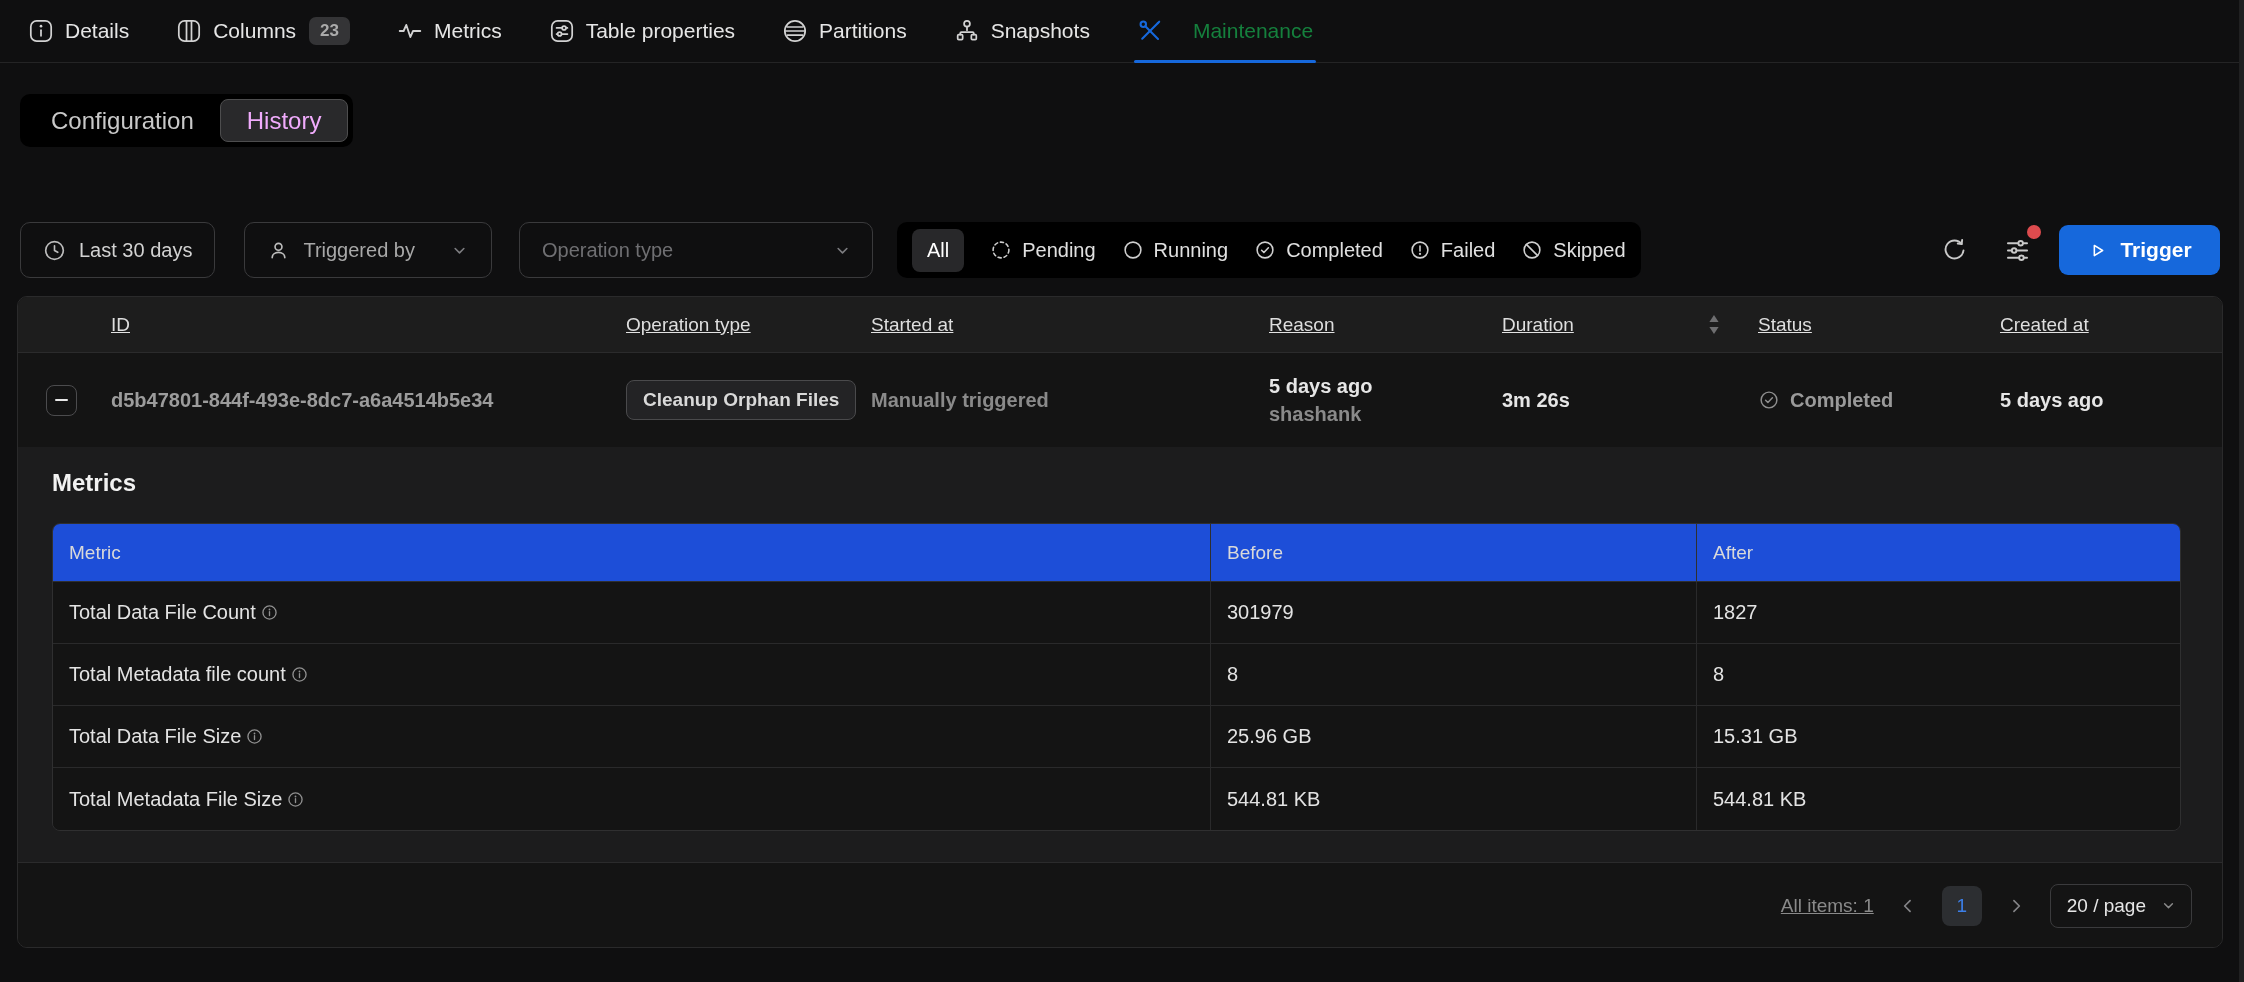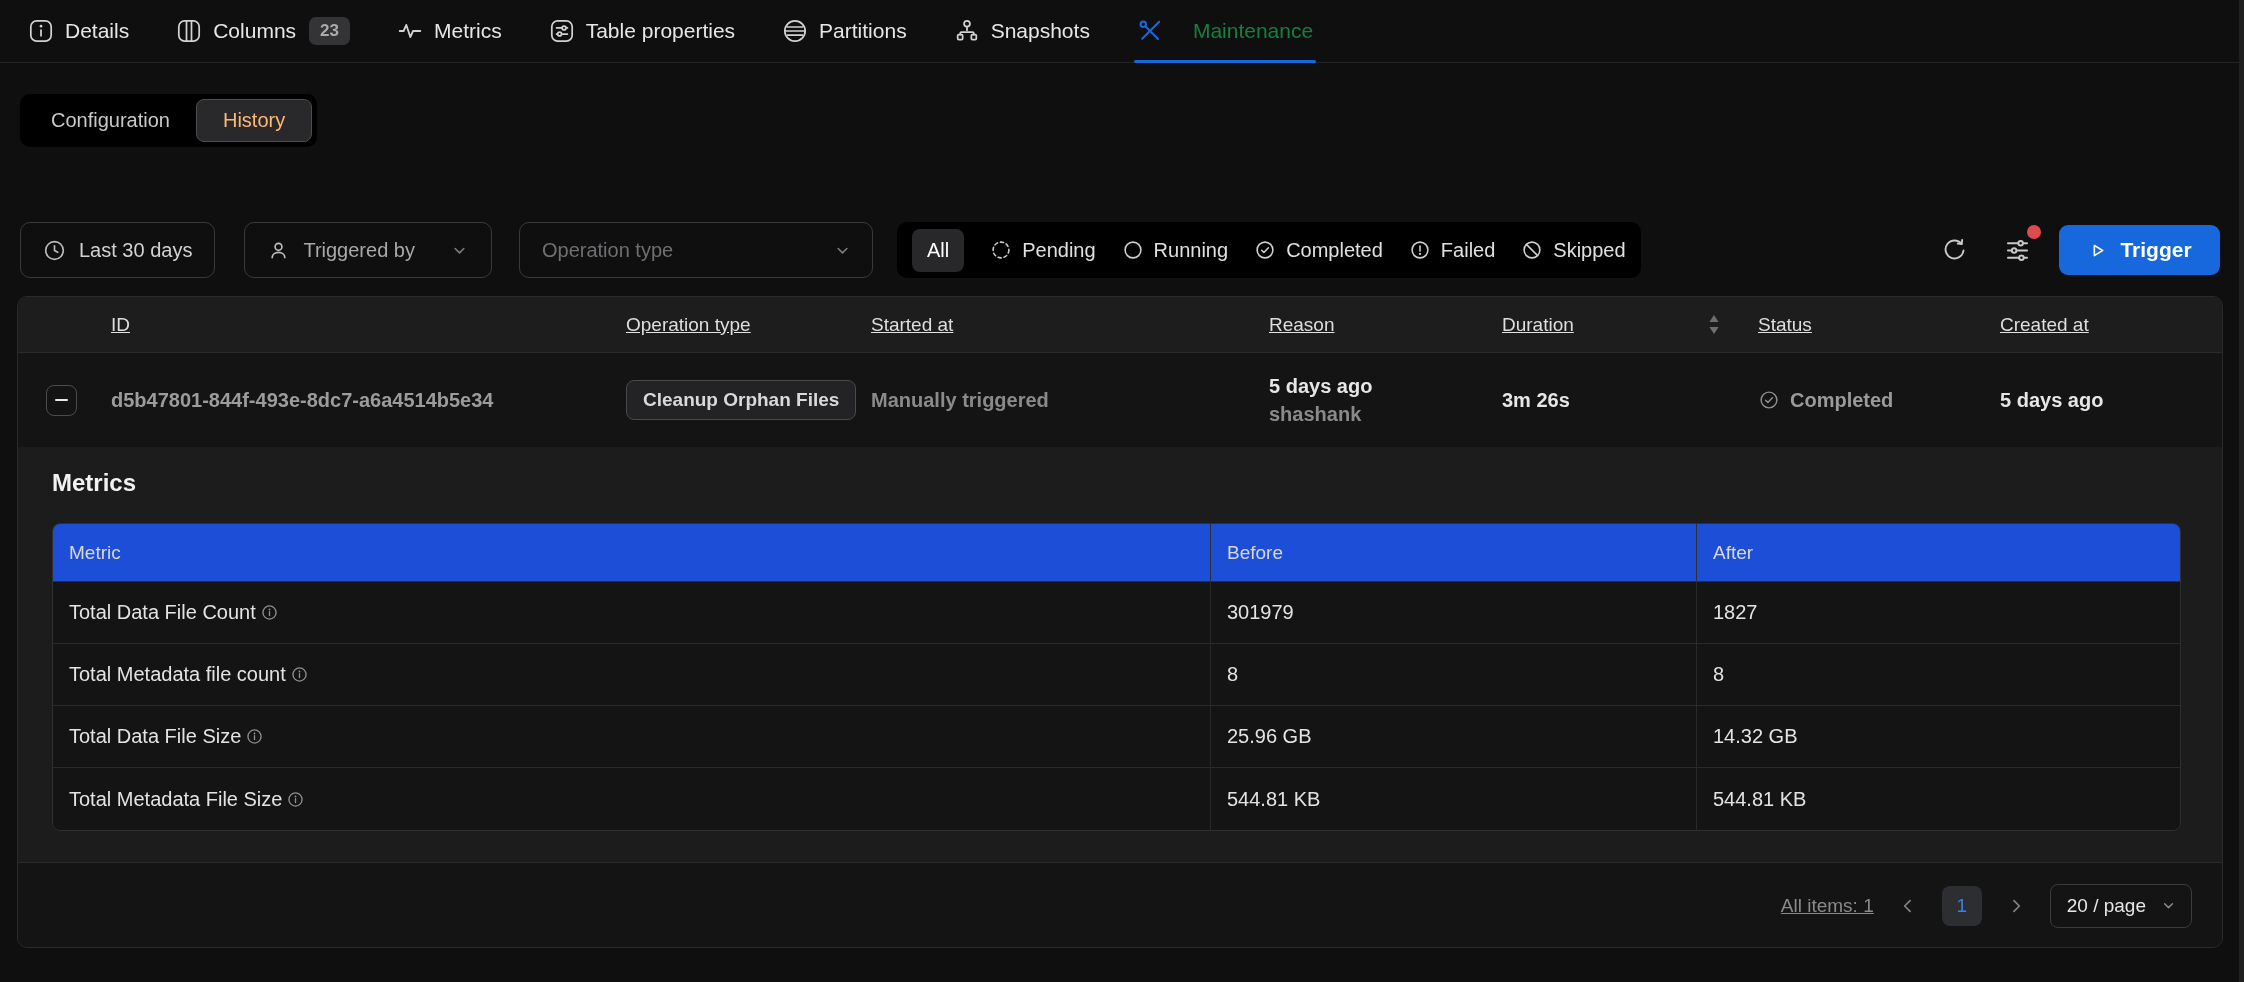--- a/index.html
+++ b/index.html
@@ -35,24 +35,24 @@
     border-radius:7px; padding:4px 11px; margin-left:2px;font-weight:bold;
   }
 
   
   .seg-toggle {
     position:absolute; top:94px; left:20px; height:53px;
     background:#000; border-radius:10px; display:inline-flex; align-items:center; padding:5px;
   }
   .seg {
     height:43px; display:flex; align-items:center; padding:0 26px;
-    font-size:20px; color:#c9c9c9; border-radius:8px; cursor:pointer;
+    font-size:24px; color:#c9c9c9; border-radius:8px; cursor:pointer;
   }
   .seg.selected {
-    background:#29292b; border:1px solid #4d4d4e; color:#fdba74;
+    background:#29292b; border:1px solid #4d4d4e; color:#f0abfc;
   }
 
   
   .filter-row {
     position:absolute; top:222px; left:20px; right:24px; height:56px;
     display:flex; align-items:center;
   }
   .chip {
     height:56px; border:1px solid #3a3a3c; border-radius:10px;
     display:flex; align-items:center; gap:13px; padding:0 22px;
@@ -470,21 +470,21 @@
           <span>Total Data File Size</span>
           <span class="info-ic">
             <svg width="19" height="19" viewBox="0 0 24 24" fill="none" stroke="currentColor" stroke-width="1.7" stroke-linecap="round">
                 <circle cx="12" cy="12" r="8.3"></circle>
                 <line x1="12" y1="11" x2="12" y2="15.8"></line>
                 <line x1="12" y1="8.2" x2="12" y2="8.3" stroke-width="2.3"></line>
               </svg>
           </span>
         </div>
         <div>25.96 GB</div>
-        <div>14.32 GB</div>
+        <div>15.31 GB</div>
       </div>
 
       <div class="igrid irow">
         <div class="metric-name">
           <span>Total Metadata File Size</span>
           <span class="info-ic">
             <svg width="19" height="19" viewBox="0 0 24 24" fill="none" stroke="currentColor" stroke-width="1.7" stroke-linecap="round">
                 <circle cx="12" cy="12" r="8.3"></circle>
                 <line x1="12" y1="11" x2="12" y2="15.8"></line>
                 <line x1="12" y1="8.2" x2="12" y2="8.3" stroke-width="2.3"></line>

